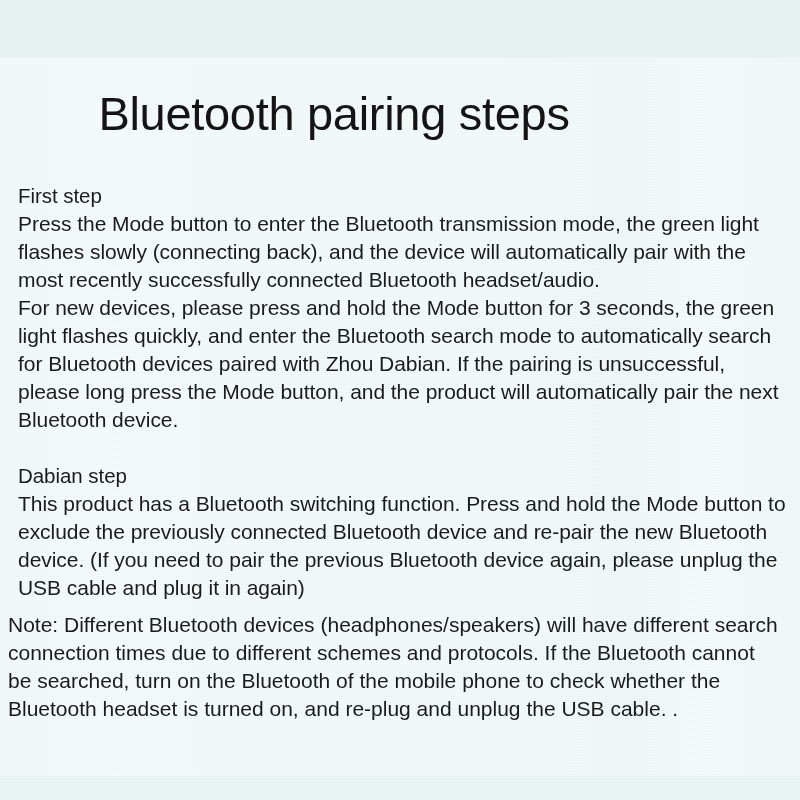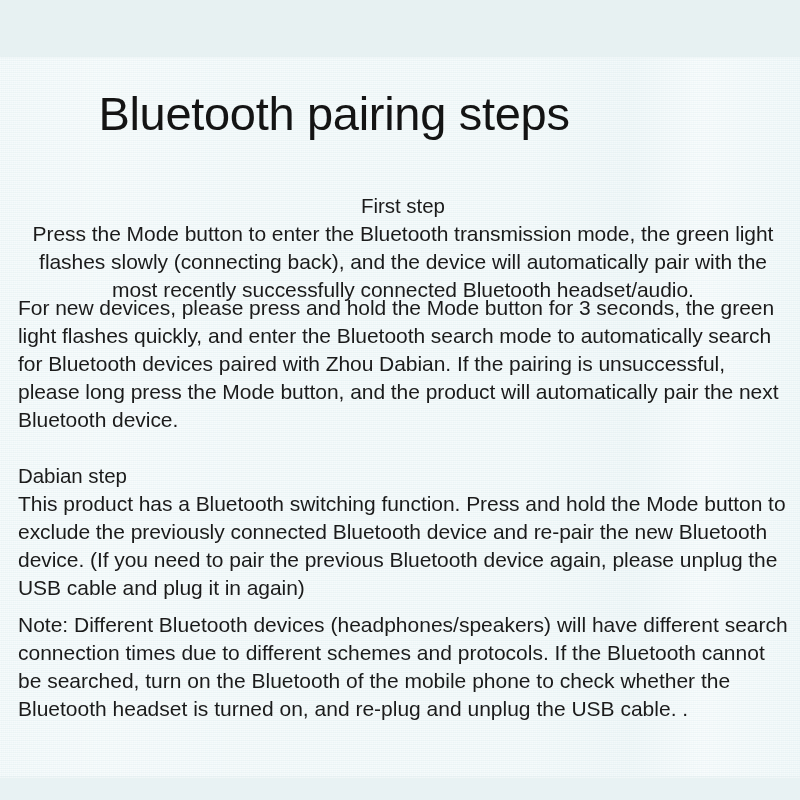--- a/index.html
+++ b/index.html
@@ -149,29 +149,29 @@
   .step-body {
     margin: 0;
     font-size: 21px;
     font-weight: 400;
     line-height: 28px;
     color: #1b1b1b;
   }
 
   .note-block {
     position: absolute;
-    left: 18px;
+    left: 8px;
     width: 772px;
     color: #1b1b1b;
     font-size: 20.5px;
     line-height: 28px;
     font-weight: 400;
   }
 
-  #step1 { top: 192px; text-align: center; }
+  #step1 { top: 182px; }
   #step2 { top: 294px; }
   #step3 { top: 462px; }
   #note  { top: 611px; }
 </style>
 </head>
 <body>
 
 <div id="page">
 
   <div class="bg-band-top"></div>

